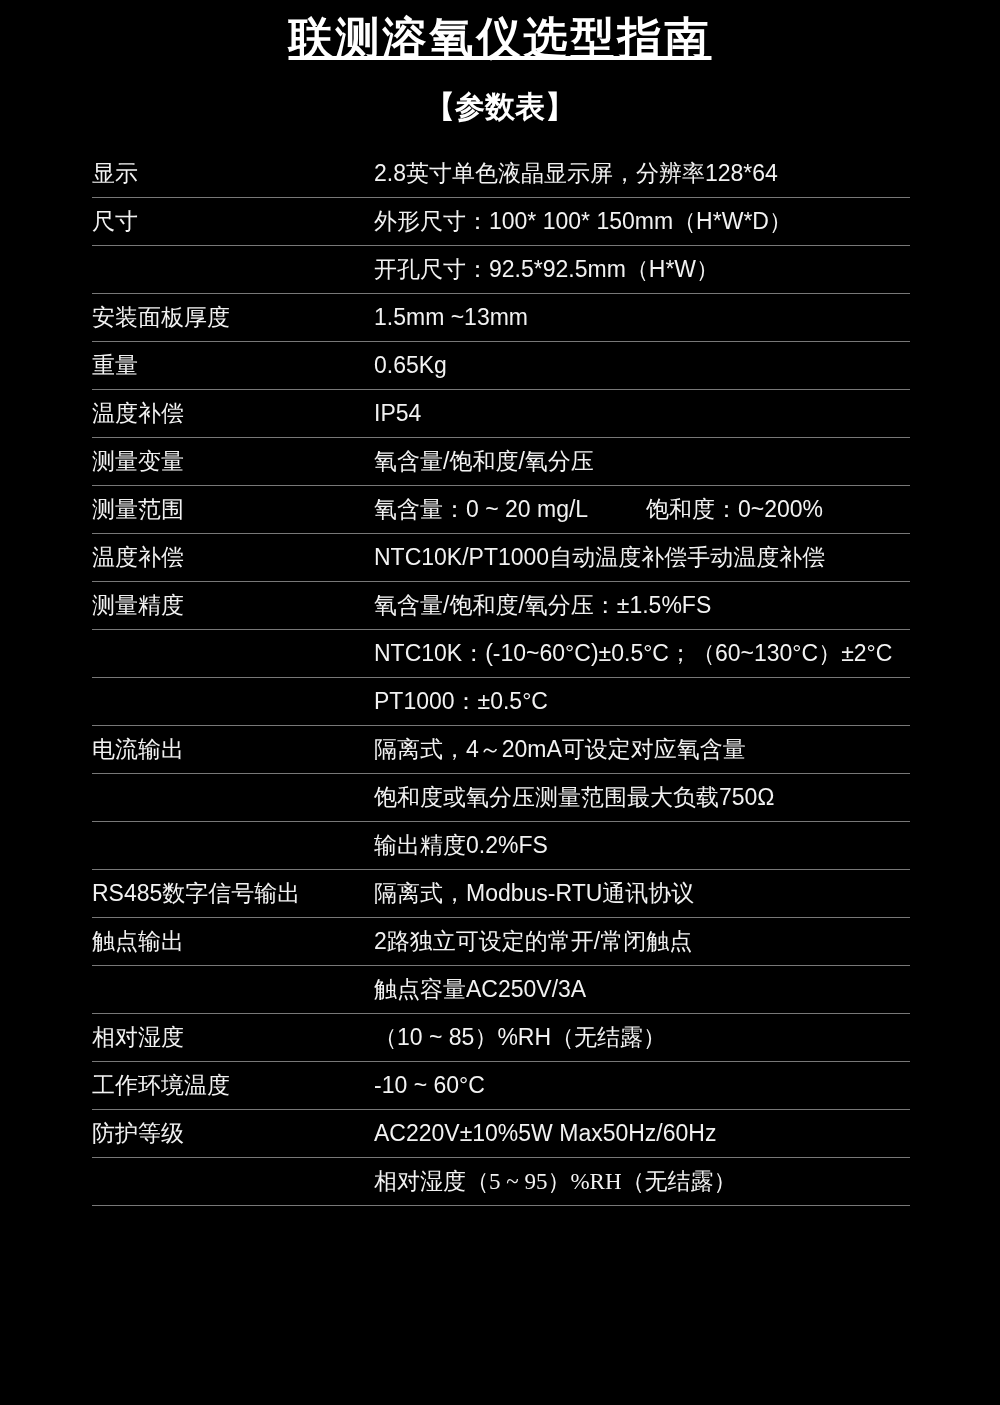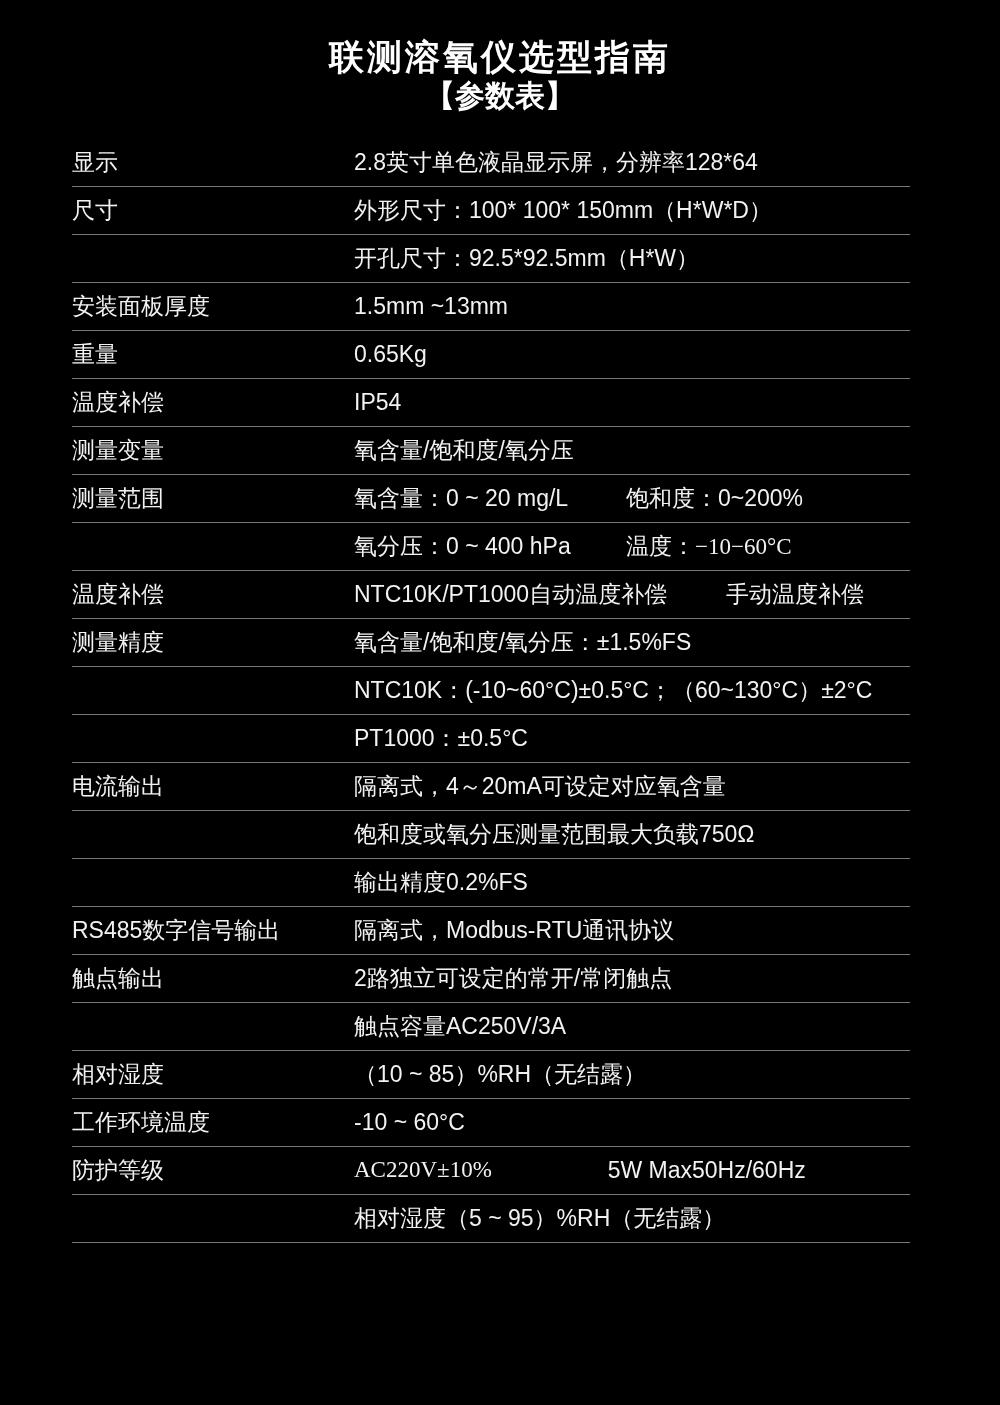--- a/index.html
+++ b/index.html
@@ -8,35 +8,37 @@
     width: 1000px; height: 1405px;
     margin: 0 auto;
     font-family: "Liberation Sans", "DejaVu Sans", sans-serif;
     color: var(--text, #f2f2f2);
     background: var(--bg, #000);
     overflow: hidden;
   }
   .page { width: 1000px; height: 1405px; position: relative; }
   .title {
     text-align: center;
-    padding-top: 36px;
-    font-size: 35px;
+    padding-top: 12px;
+    font-size: 44px;
     font-weight: 700;
     letter-spacing: 3px;
     color: #ffffff;
     line-height: 1.2;
+    text-decoration: underline;
   }
   .subtitle {
     text-align: center;
+    margin-top: 24px;
     font-size: 30px;
     font-weight: 700;
     color: #ffffff;
     line-height: 1.2;
   }
-  .spec-table { margin: 25px 90px 0 72px; }
+  .spec-table { margin: 25px 90px 0 92px; }
   .row {
     display: flex;
     align-items: center;
     height: 48px;
     border-bottom: 1px solid var(--divider, #787878);
     font-size: 23px;
     font-weight: 400;
   }
   .label { width: 282px; flex-shrink: 0; }
   .value { display: flex; flex: 1; min-width: 0; }
@@ -102,27 +104,20 @@
         </div>
       </div>
       <div class="row">
         <div class="label">测量范围</div>
         <div class="value">
           <span class="cell">氧含量：0 ~ 20 mg/L</span>
           <span class="cell">饱和度：0~200%</span>
         </div>
       </div>
       <div class="row">
-        <div class="label"></div>
-        <div class="value">
-          <span class="cell">氧分压：0 ~ 400 hPa</span>
-          <span class="cell">温度：−10−60°C</span>
-        </div>
-      </div>
-      <div class="row">
         <div class="label">温度补偿</div>
         <div class="value">
           <span class="cell">NTC10K/PT1000自动温度补偿</span>
           <span class="cell">手动温度补偿</span>
         </div>
       </div>
       <div class="row">
         <div class="label">测量精度</div>
         <div class="value">
           <span class="cell">氧含量/饱和度/氧分压：±1.5%FS</span>

